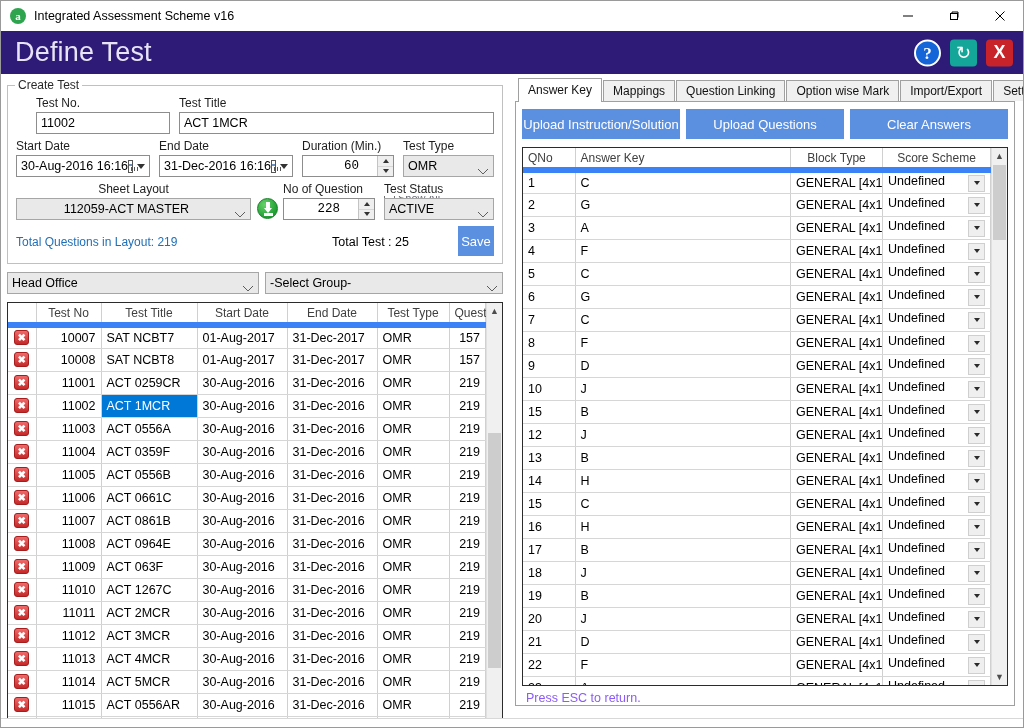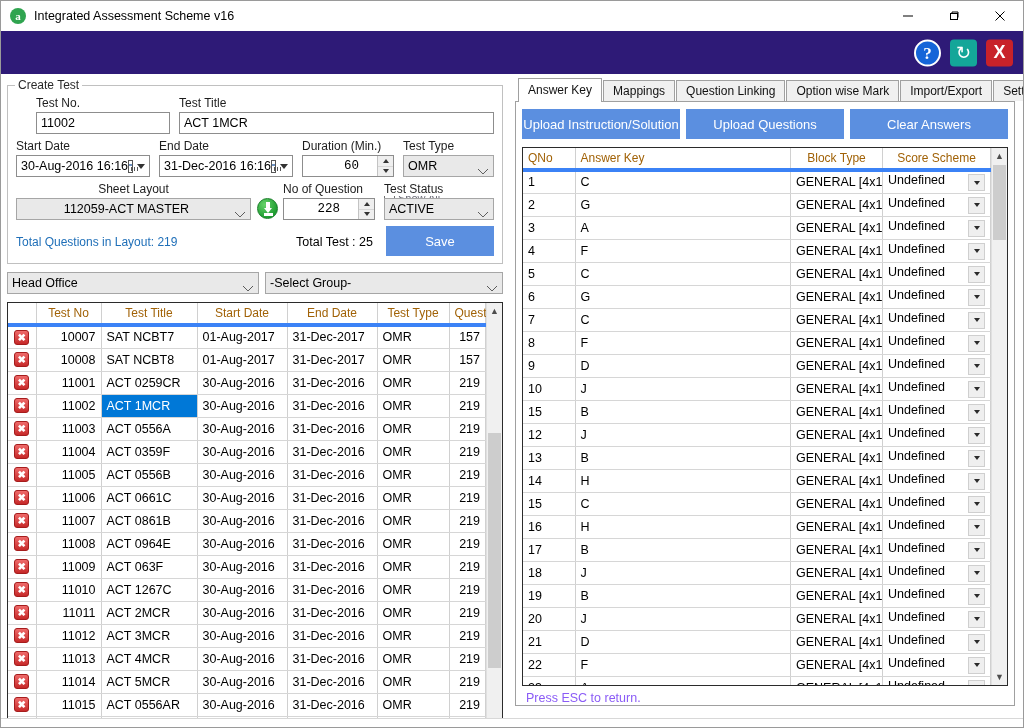--- a/index.html
+++ b/index.html
@@ -279,24 +279,24 @@
   }
   .grid-inner { flex: 1; overflow: hidden; }
   table.dg {
     border-collapse: collapse;
     width: 100%;
     table-layout: fixed;
   }
   table.dg th {
     background: #ffffff;
     border-right: 1px solid #d0d0d0;
-    border-bottom: 4px solid #3b82f6;
+    border-bottom: 6px solid #3b82f6;
     font-size: 12px;
     font-weight: normal;
-    color: #a16207;
+    color: #404040;
     height: 22px;
     padding: 0 5px;
     text-align: center;
     white-space: nowrap;
   }
   table.dg td {
     border-right: 1px solid #d0d0d0;
     border-bottom: 1px solid #d6d6d6;
     font-size: 12.5px;
     color: #000;
@@ -435,20 +435,21 @@
       <div class="win-btn">
         <svg width="12" height="12" viewBox="0 0 12 12">
             <line x1="1.5" y1="1.5" x2="10.5" y2="10.5" stroke="#000" stroke-width="1"></line>
             <line x1="10.5" y1="1.5" x2="1.5" y2="10.5" stroke="#000" stroke-width="1"></line>
           </svg>
       </div>
     </div>
   </div>
 
   <div class="header">
+    <div class="header-title">Define Test</div>
     <div class="header-icons">
       <div class="hicon hicon-help">?</div>
       <div class="hicon hicon-refresh">↻</div>
       <div class="hicon hicon-close">X</div>
     </div>
   </div>
 
   <div class="body-area">
 
     <div class="left-pane">
@@ -529,21 +530,21 @@
             </div>
           </div>
           <div style="flex:1;margin-left:9px;position:relative;">
             <span class="fld-label" style="position:relative;z-index:2;background:#fff;">Test Status</span>
             <span class="hidden-chk" style="left:0;top:11px;"></span>
             <span class="ghost-label" style="left:14px;top:10px;">Show All</span>
             <div class="combo" style="position:relative;z-index:3;">ACTIVE</div>
           </div>
         </div>
 
-        <div class="row" style="align-items:center;height:32px;">
+        <div class="row" style="align-items:center;height:32px;gap:36px;">
           <div style="width:267px;">
             <span class="link-text">Total Questions in Layout: 219</span>
           </div>
           <div style="width:103px;text-align:center;">
             <span class="plain-text">Total Test : 25</span>
           </div>
           <div class="save-btn" style="flex:1;">Save</div>
         </div>
       </div>
 

